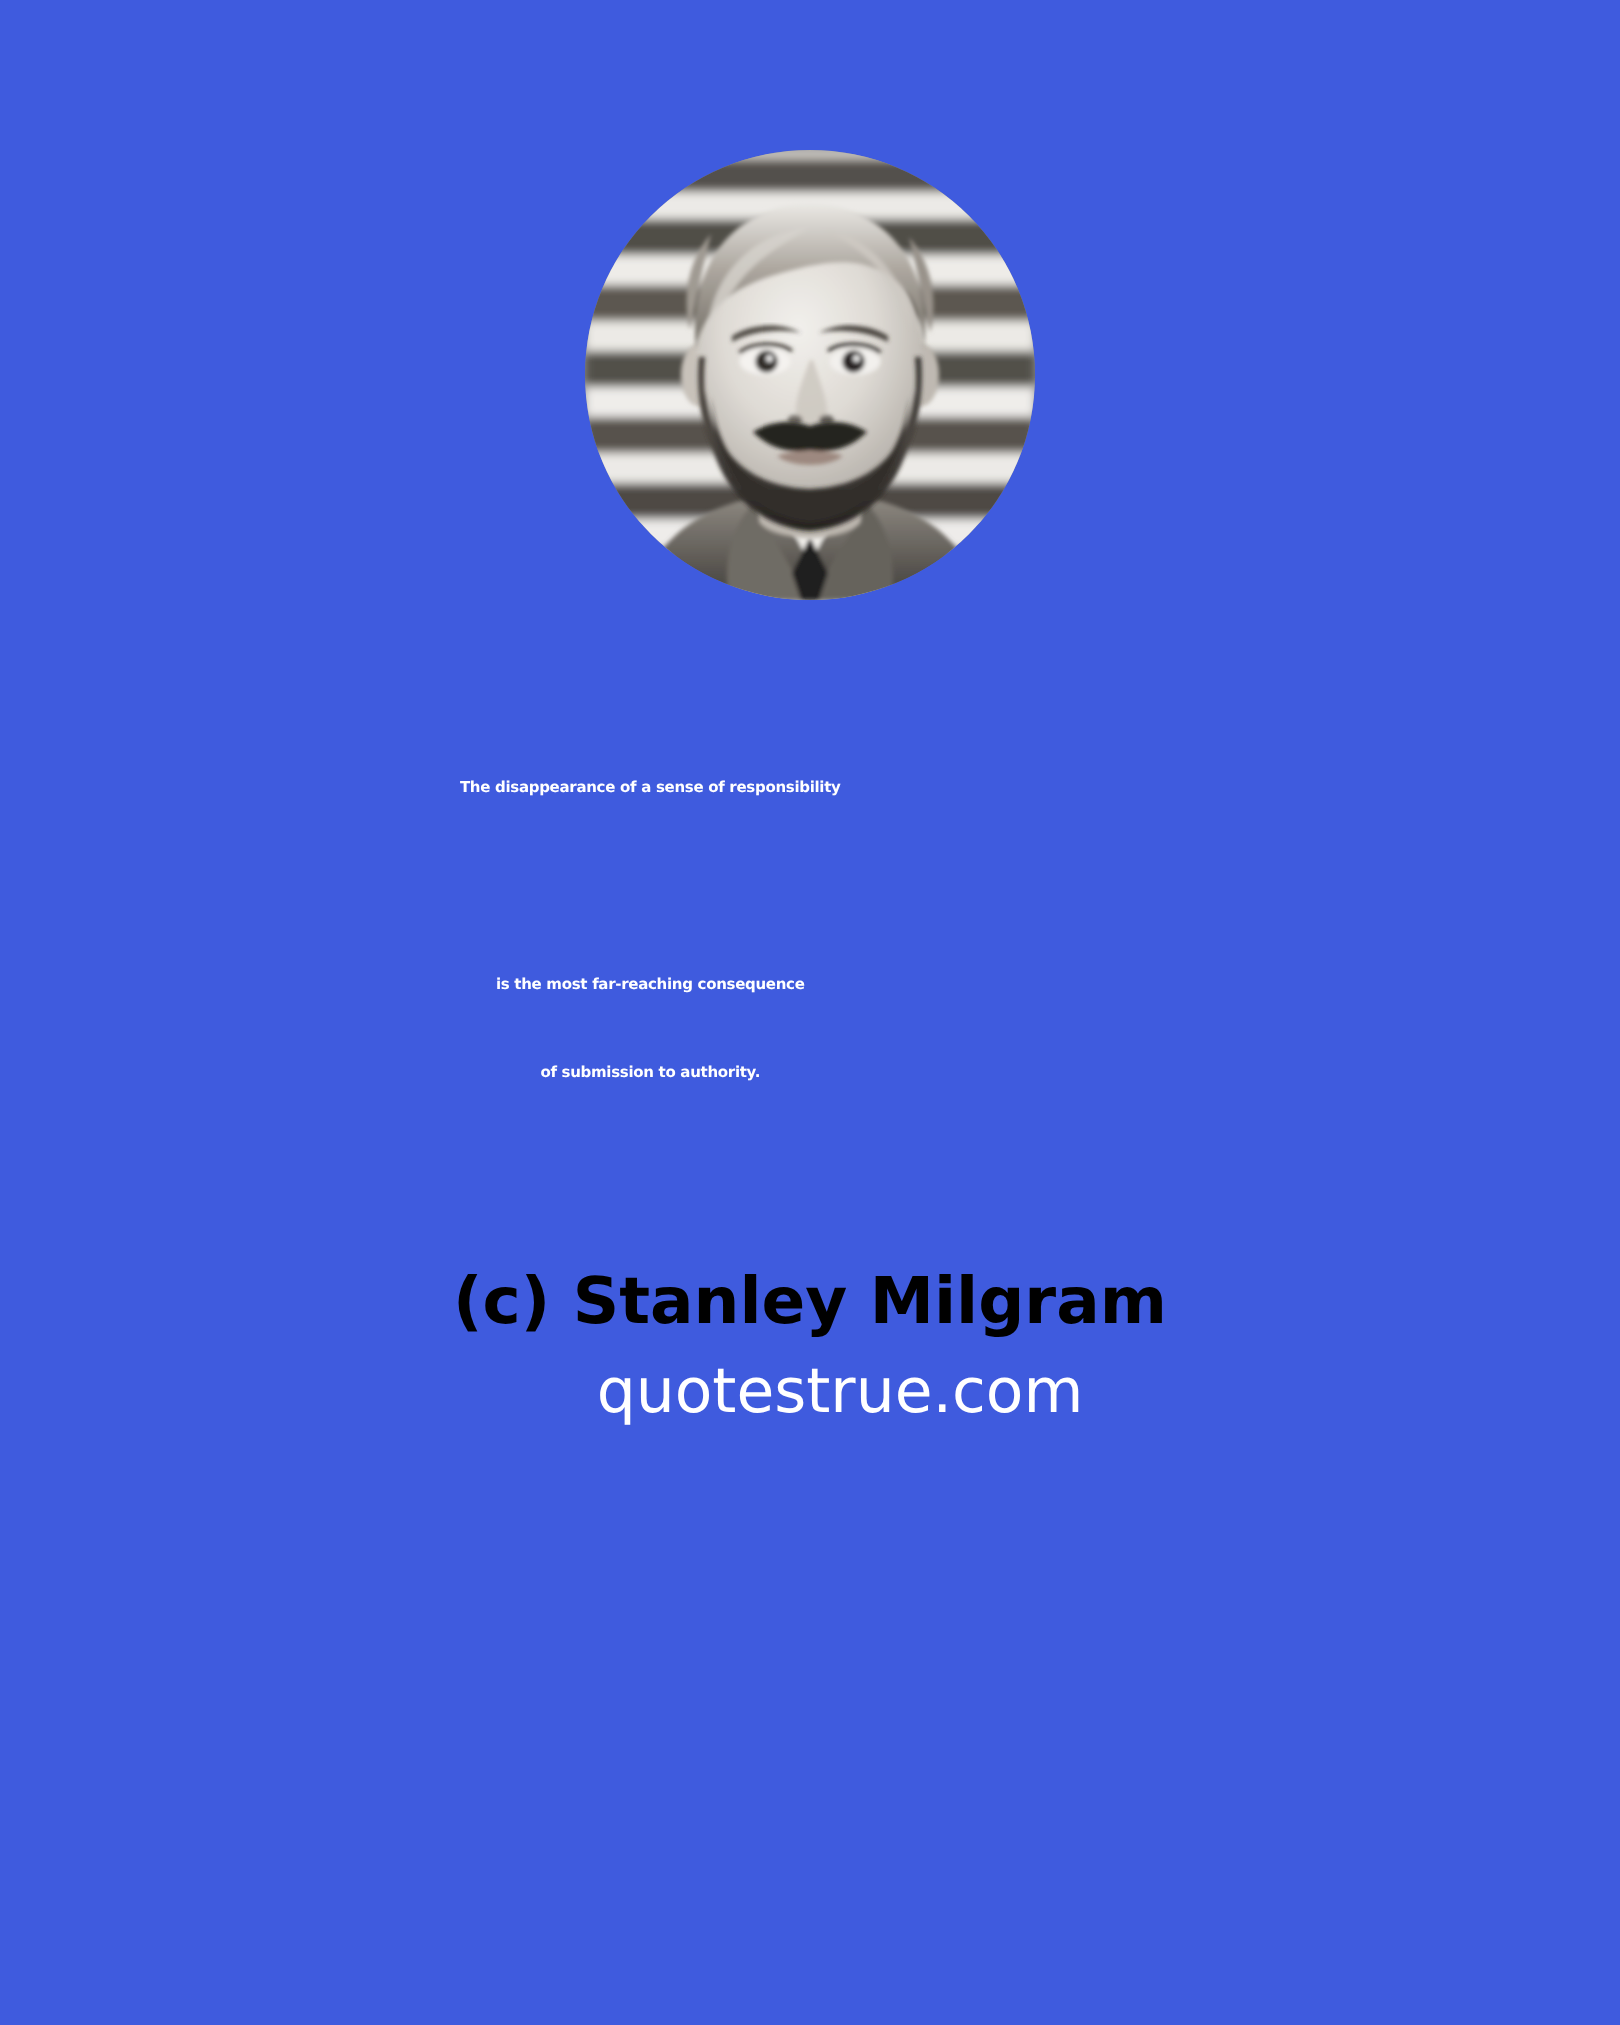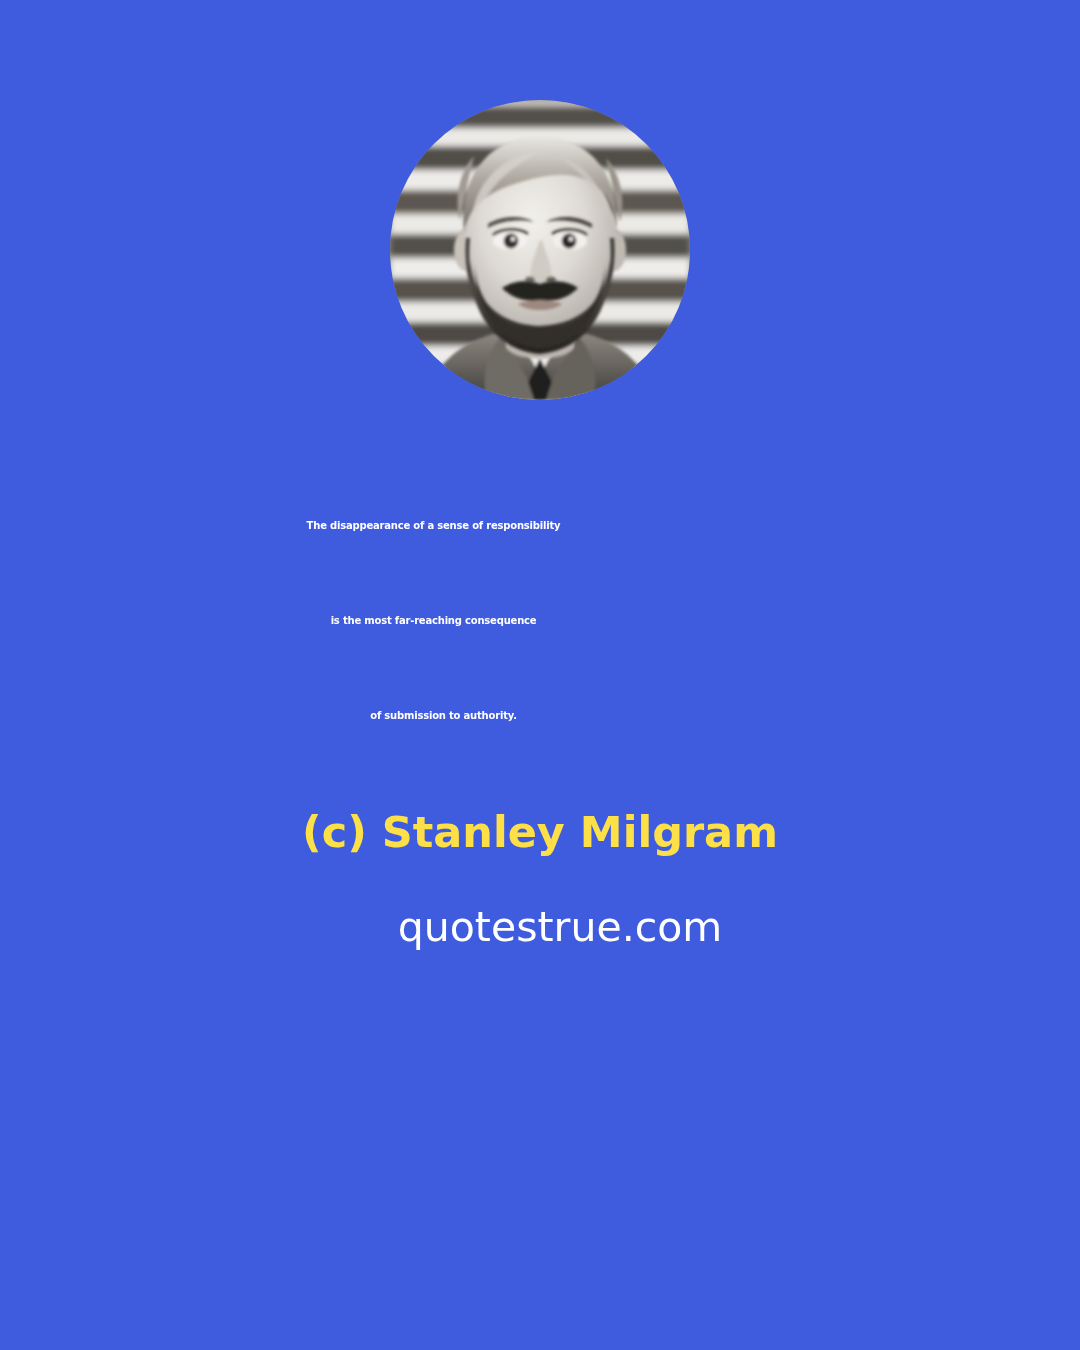--- a/index.html
+++ b/index.html
@@ -62,21 +62,21 @@
     color: #ffffff;
     font-family: "DejaVu Sans", sans-serif;
     font-weight: 600;
     font-size: 44px;
     letter-spacing: -0.2px;
     white-space: nowrap;
   }
 
   #quote-line-0 { top: 520px; font-size: 45px; }
   #quote-line-1 { top: 615px; font-size: 45px; }
-  #quote-line-2 { top: 710px; font-size: 45px; padding-left: 10px; }
+  #quote-line-2 { top: 710px; font-size: 45px; }
 
   #author-line {
     position: absolute;
     left: 0;
     top: 807px;
     width: 1080px;
     text-align: center;
     color: #ffffff;
     font-family: "DejaVu Sans", sans-serif;
     font-weight: bold;
@@ -226,23 +226,23 @@
 
         <rect x="0" y="0" width="300" height="300" fill="#ffffff" opacity="0.04"></rect>
       </svg>
     </div>
   </div>
 
   <div id="text-block">
 
     <div class="quote-line" id="quote-line-0" style="color: rgb(255, 255, 255); font-size: 10px;">The disappearance of a sense of responsibility</div>
 
-    <div class="quote-line" id="quote-line-1" style="color: rgb(255, 255, 255); font-size: 10px;">is the most far-reaching consequence</div>
+    <div class="quote-line" id="quote-line-1" style="color: rgb(255, 255, 255); font-size: 10px; margin-top: 36px;">is the most far-reaching consequence</div>
 
     <div class="quote-line" id="quote-line-2" style="color: rgb(255, 255, 255); font-size: 10px;">of submission to authority.</div>
 
-    <div id="author-line" style="color: #fde047;">(c) Stanley Milgram</div>
+    <div id="author-line" style="color: #000000; margin-top: 36px;">(c) Stanley Milgram</div>
 
     <div id="site-line" style="color: rgb(255, 255, 255); padding-left: 20px;">quotestrue.com</div>
 
   </div>
 
 </div>
 
 </body></html>

